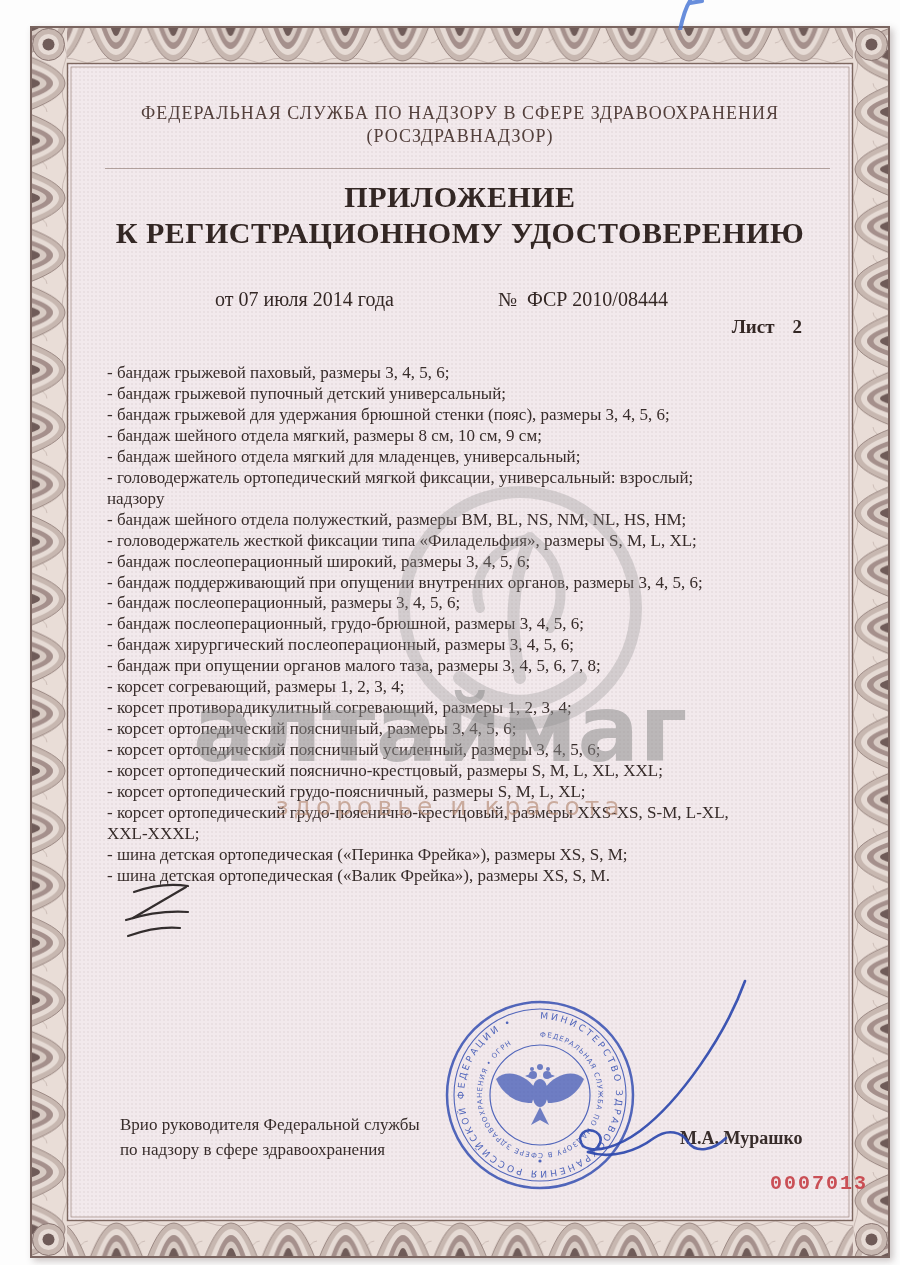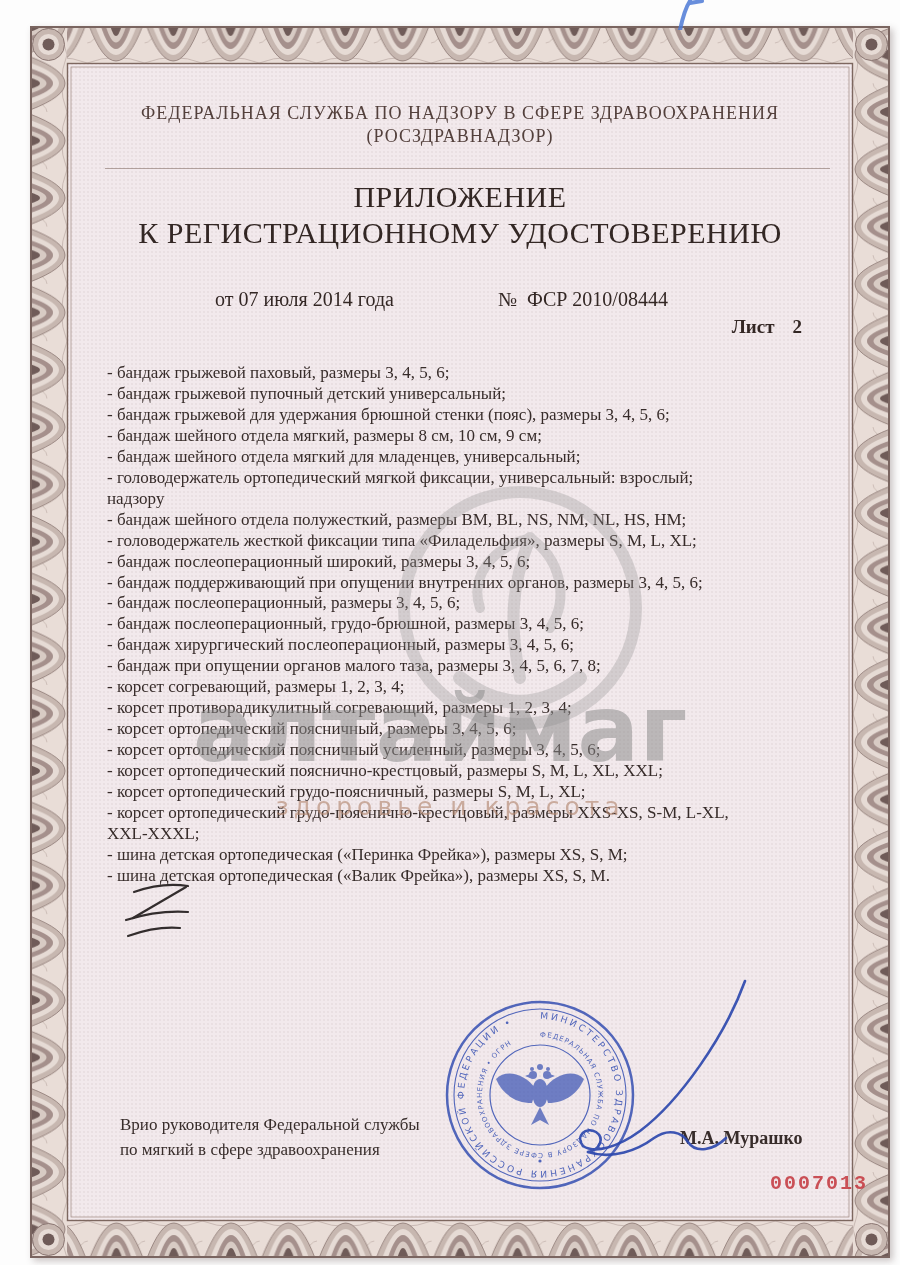--- a/index.html
+++ b/index.html
@@ -9,21 +9,21 @@
         background-color:var(--paper,#f2e9ec);
         background-image:radial-gradient(rgba(120,90,100,.07) 1px, transparent 1.3px);
         background-size:4px 4px;
         box-shadow:3px 3px 7px rgba(70,45,45,.28);}
   .border-svg{position:absolute;left:0;top:0;z-index:1;}
   .content{position:absolute;left:0;top:0;width:100%;height:100%;z-index:2;color:var(--ink,#372c2a);}
   .agency{position:absolute;left:0;top:76px;width:100%;text-align:center;
           font-size:18px;line-height:23px;letter-spacing:1px;color:var(--header-ink,#53403c);}
   .divider{position:absolute;left:75px;top:142px;width:725px;height:1px;
            background:var(--frame,#7d675f);opacity:.55;}
-  .title-line{position:absolute;left:0;width:100%;text-align:center;font-weight:normal;
+  .title-line{position:absolute;left:0;width:100%;text-align:center;font-weight:bold;
               font-size:30px;letter-spacing:.5px;color:var(--title-ink,#332724);}
   .t1{top:154px;} .t2{top:190px;} .t3{top:226px;}
   .doc-date,.doc-number{position:absolute;top:262px;font-weight:normal;font-size:20px;white-space:pre;color:var(--title-ink,#332724);}
   .doc-date{left:185px;} .doc-number{left:468px;}
   .sheet{position:absolute;top:290px;right:88px;font-weight:bold;font-size:19px;color:var(--title-ink,#332724);}
   .sheet .num{margin-left:18px;}
   .list{position:absolute;left:77px;top:337px;width:740px;font-size:17px;line-height:20.95px;}
   .line{white-space:nowrap;}
   .wm-layer{position:absolute;left:0;top:8px;width:100%;height:100%;z-index:3;pointer-events:none;}
   .wm-logo{position:absolute;left:360px;top:444px;opacity:.30;}
@@ -169,21 +169,21 @@
           <path d="M 10,-70 C -30,-60 -50,-30 -40,0" stroke-width="10"></path>
           <path d="M 10,-70 C 40,-50 50,-10 30,20" stroke-width="10"></path>
         </g>
       </svg>
       <div class="wm-brand">алтаймаг</div>
       <div class="wm-tagline">здоровье и красота</div>
     </div>
 
     <div class="sig-block">
       <div>Врио руководителя Федеральной службы</div>
-      <div>по мягкий в сфере здравоохранения</div>
+      <div>по надзору в сфере здравоохранения</div>
     </div>
     <div class="sig-name">М.А. Мурашко</div>
     <div class="serial">0007013</div>
 
     <svg class="stamp" width="216" height="216" viewBox="-108 -108 216 216">
       <defs>
         <path id="ringOuter" d="M 0,-76 a 76,76 0 1,1 -0.01,0" fill="none"></path>
         <path id="ringInner" d="M 0,-58 a 58,58 0 1,1 -0.01,0" fill="none"></path>
       </defs>
       <g stroke="#3b54b4" fill="none">

